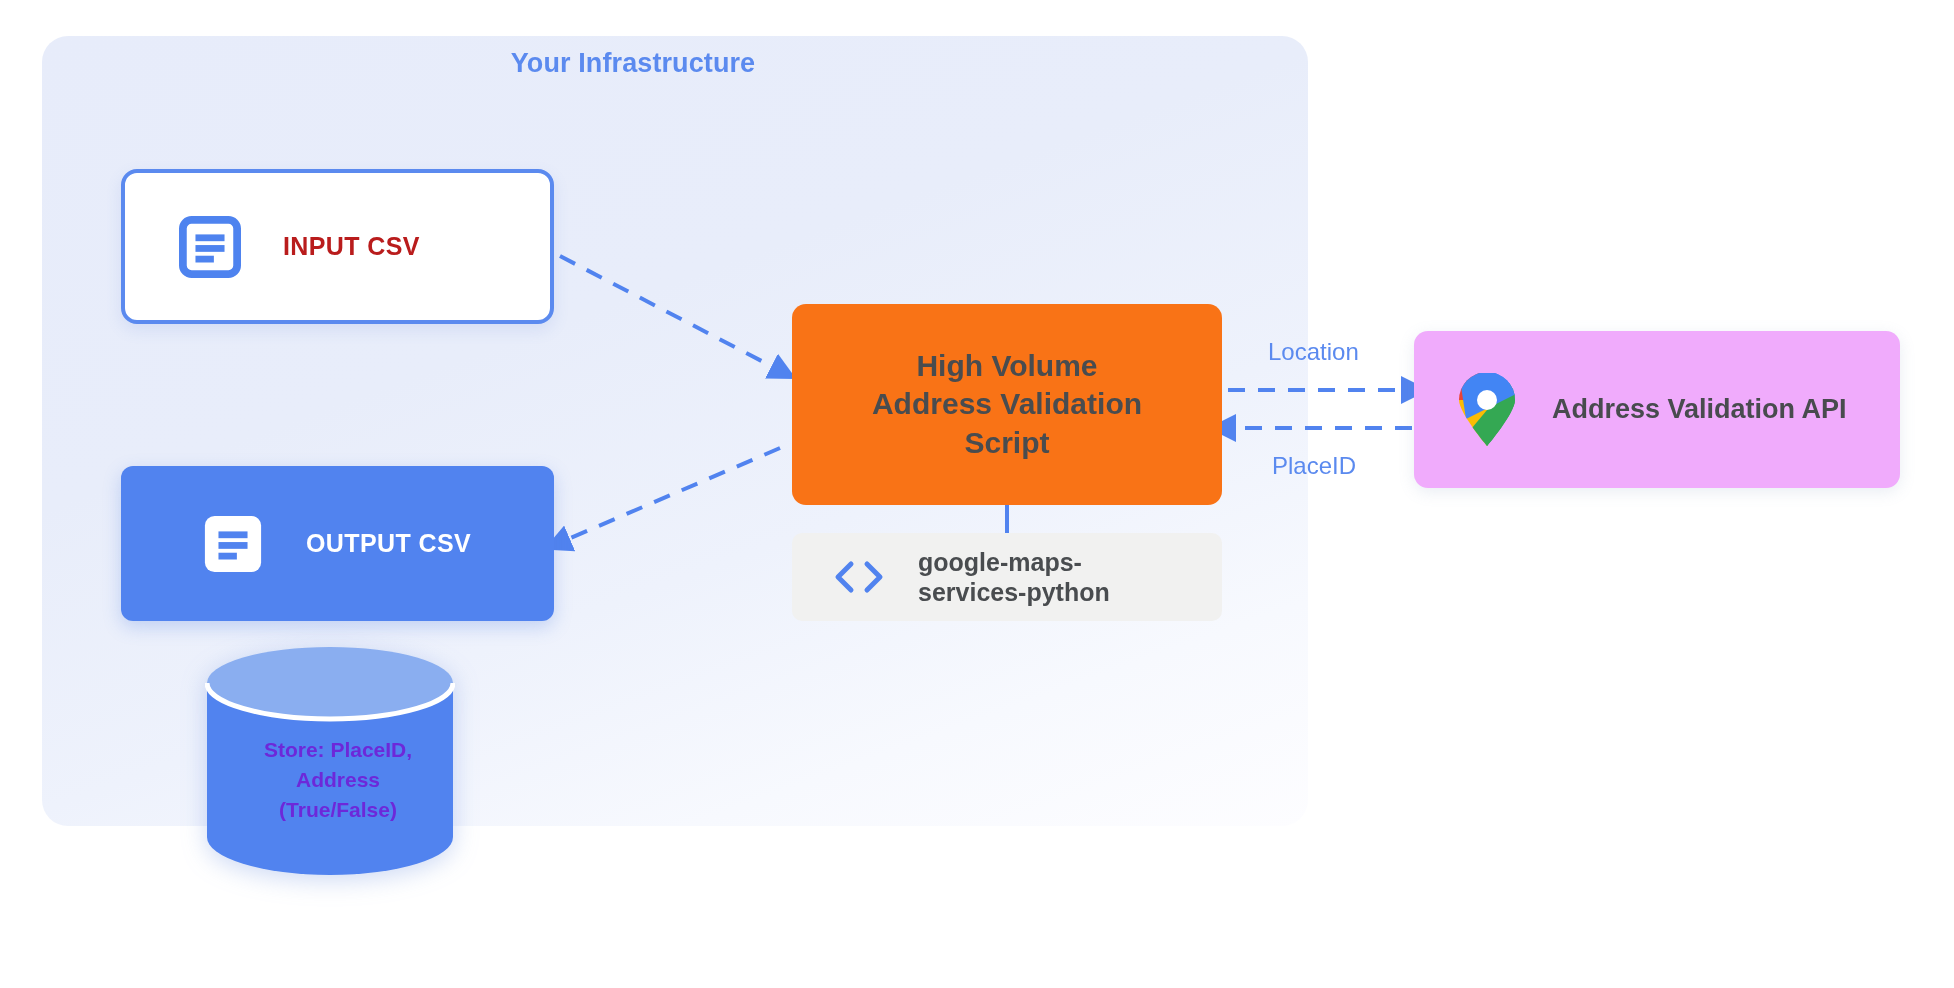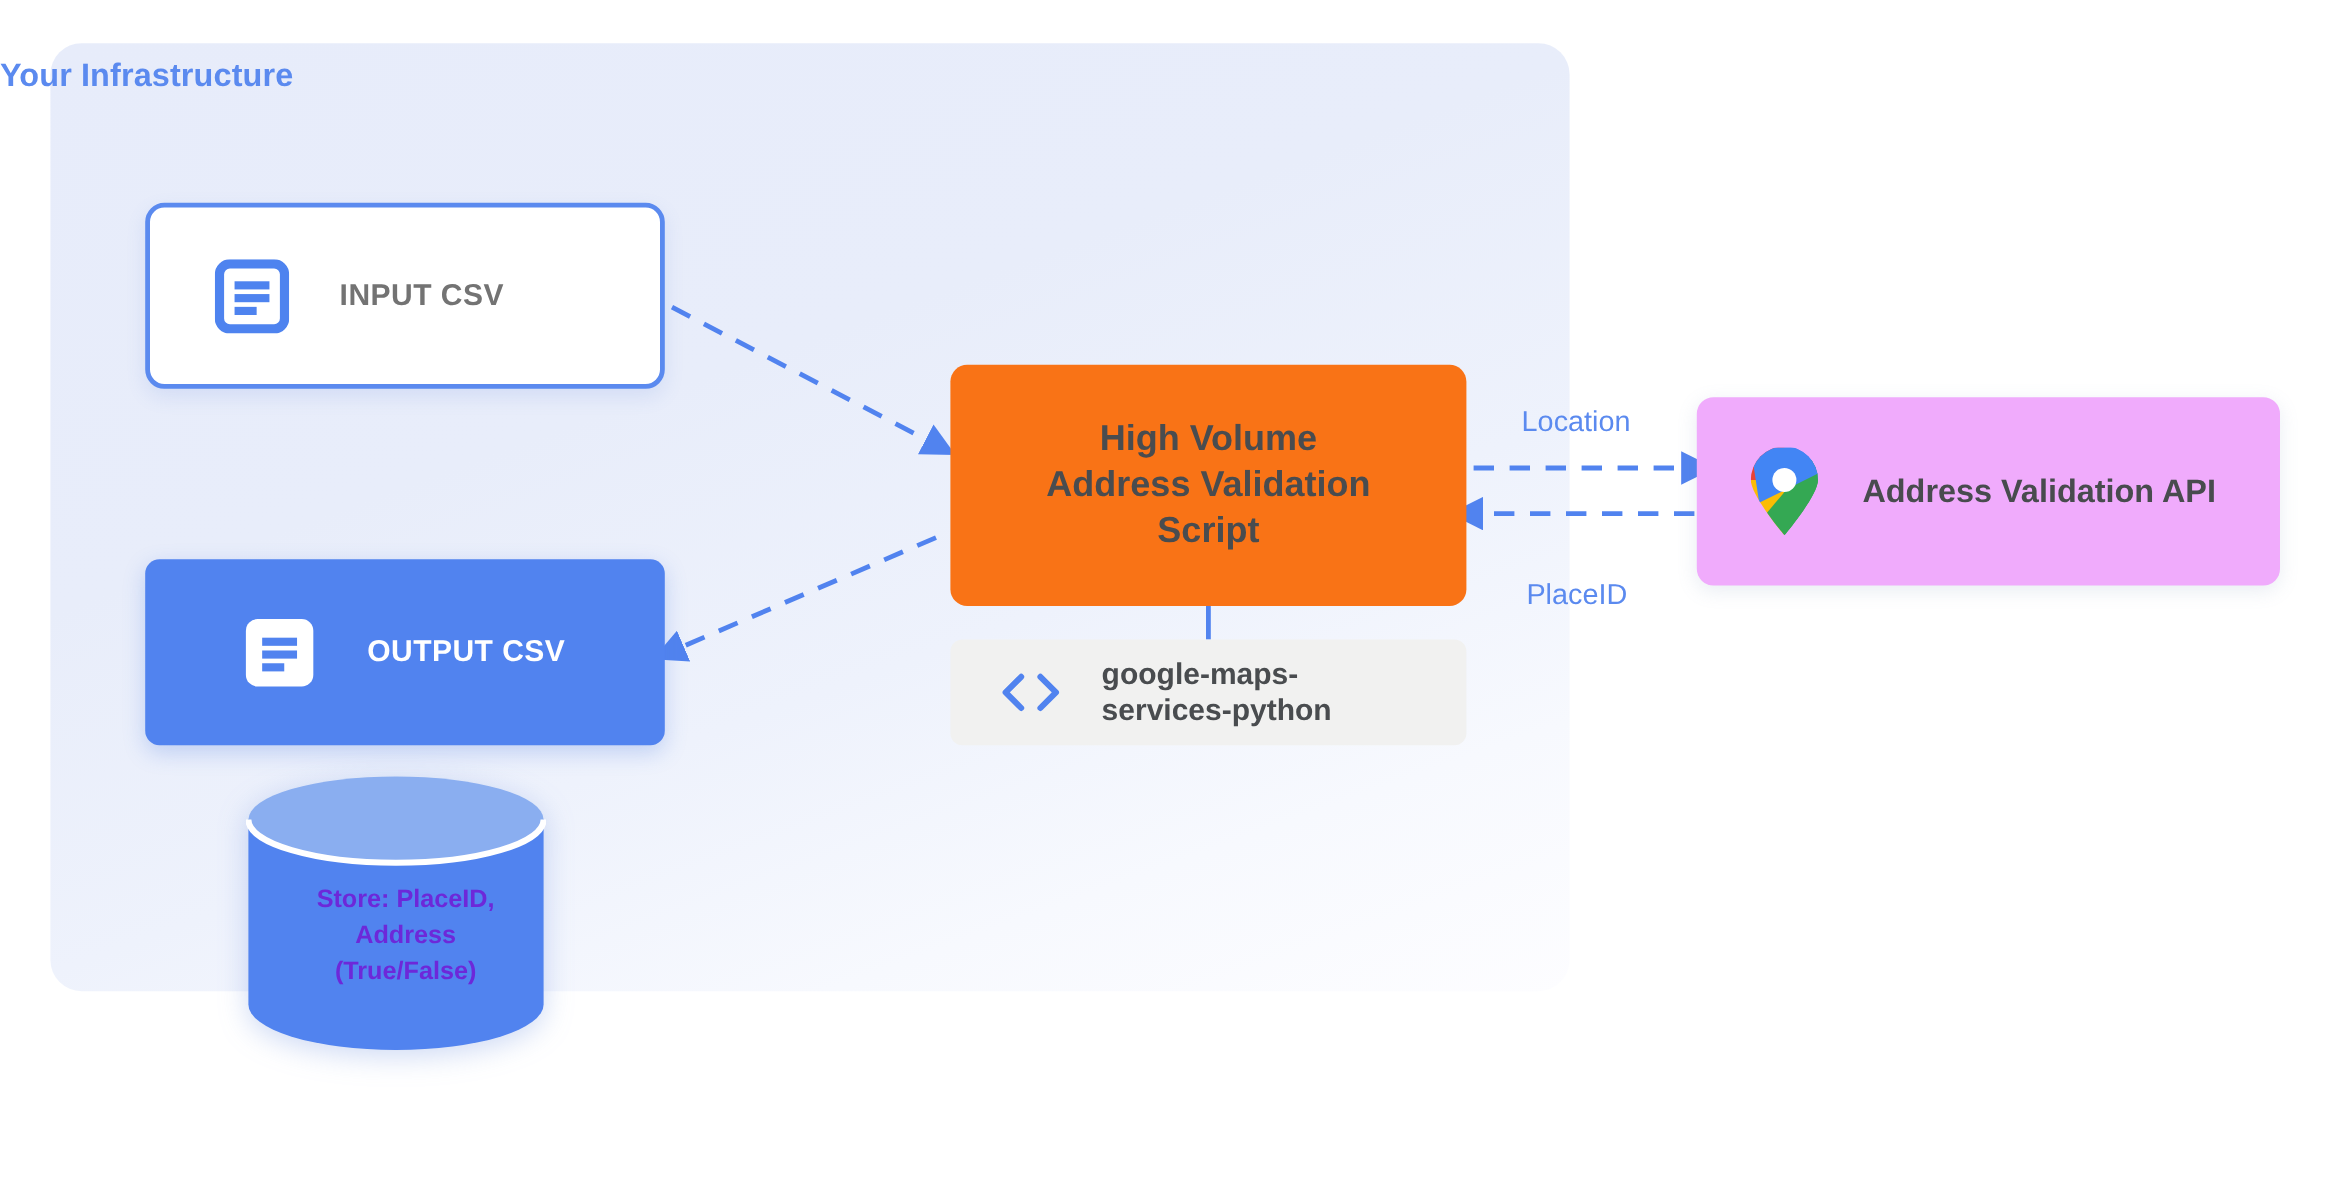--- a/index.html
+++ b/index.html
@@ -32,20 +32,21 @@
                 #e8edfa 38%,
                 #eef2fc 62%,
                 #f7f9fe 82%,
                 #fdfdff 100%);
   }
   #infra-title {
     position: absolute;
     left: 0;
     top: 48px;
     width: 1266px;
+    text-align: center;
     font-size: 27px;
     font-weight: 700;
     color: #5b8aef;
     letter-spacing: 0.1px;
   }
 
   
   .card {
     position: absolute;
     box-sizing: border-box;
@@ -77,21 +78,21 @@
     padding-left: 81px;
   }
 
   .csv-label {
     font-size: 25px;
     font-weight: 700;
     letter-spacing: 0.4px;
     margin-left: 42px;
     white-space: nowrap;
   }
-  #input-csv-card .csv-label { color: #737373; }
+  #input-csv-card .csv-label { color: #b91c1c; }
   #output-csv-card .csv-label { color: #ffffff; }
 
   
   .doc-icon { width: 62px; height: 62px; flex: none; }
 
   
   #script-box {
     left: 792px;
     top: 304px;
     width: 430px;
@@ -188,21 +189,21 @@
   }
 
   
   .edge-label {
     position: absolute;
     font-size: 24px;
     color: #5b8aef;
     white-space: nowrap;
   }
   #label-location { left: 1268px; top: 338px; }
-  #label-placeid  { left: 1272px; top: 482px; }
+  #label-placeid  { left: 1272px; top: 452px; }
 
   
   #arrows {
     position: absolute;
     left: 0; top: 0;
     width: 1954px; height: 988px;
     pointer-events: none;
   }
 </style>
 </head>

